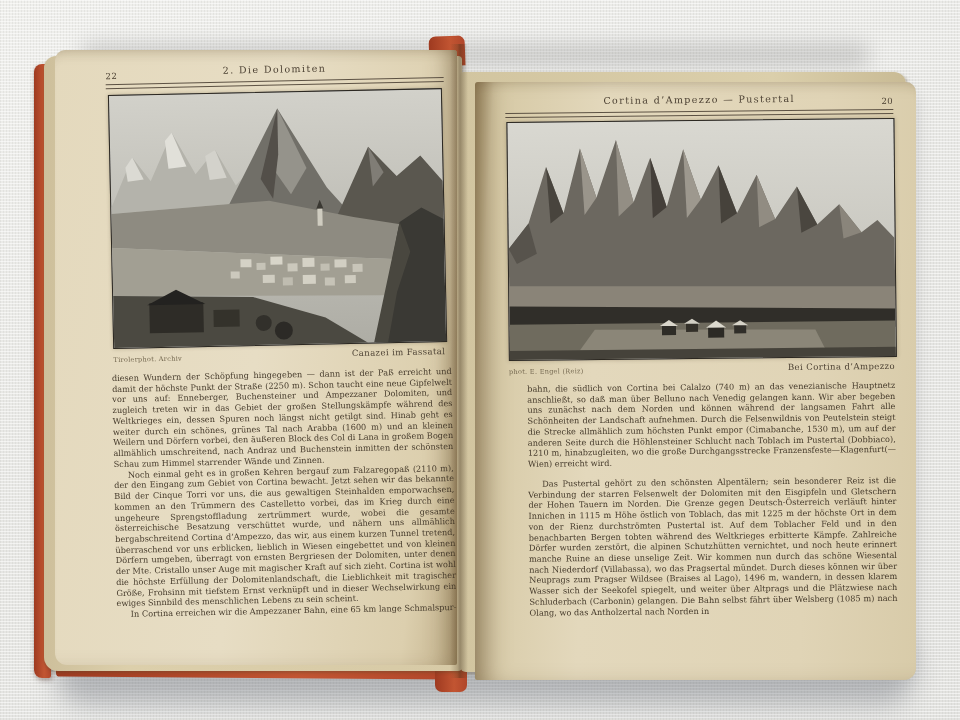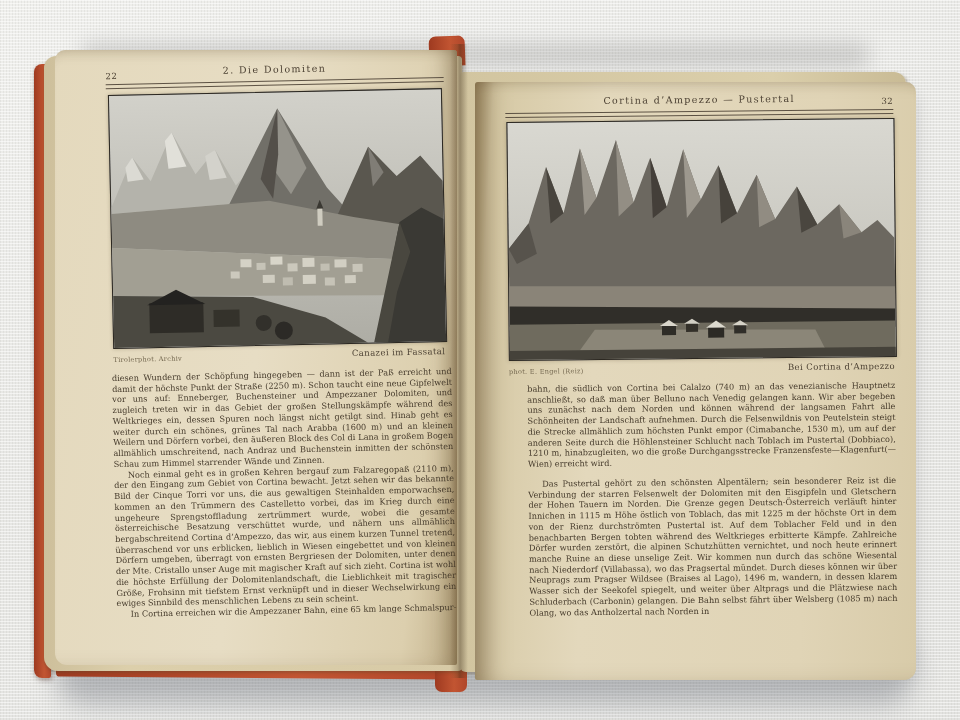--- a/index.html
+++ b/index.html
@@ -147,21 +147,21 @@
       <p class="para-indent">In Cortina erreichen wir die Ampezzaner Bahn, eine 65 km lange Schmalspur-</p>
     </div>
   </div>
 </div>
 
 <div class="page page-right">
   <div class="page-inner pr-inner">
 
     <div class="hdr-row" style="left:30px;top:12px;width:388px;">
       <span class="hdr-title">Cortina d’Ampezzo — Pustertal</span>
-      <span class="hdr-num" style="right:0;">32</span>
+      <span class="hdr-num" style="right:0;">20</span>
     </div>
     <div class="rule-double" style="left:30px;top:29px;width:388px;"></div>
 
     <div class="photo-frame" style="left:31px;top:38px;width:386px;height:237px;">
       <svg viewBox="0 0 385 235" preserveAspectRatio="none">
         <defs>
           <linearGradient id="skyR" x1="0" y1="0" x2="0" y2="1">
             <stop offset="0" stop-color="#d9d8d1"></stop>
               <stop offset="1" stop-color="#bdbcb4"></stop>
           </linearGradient>

